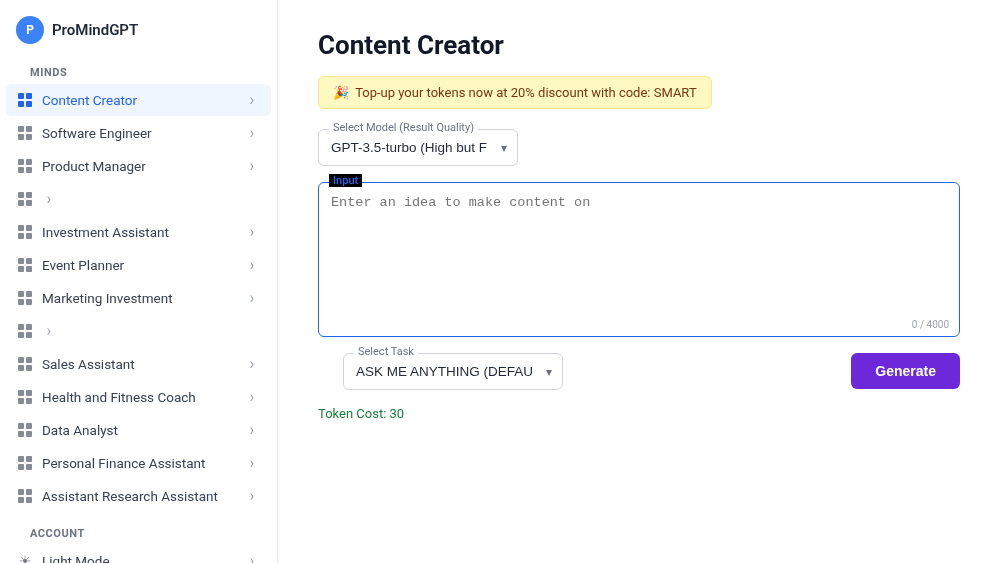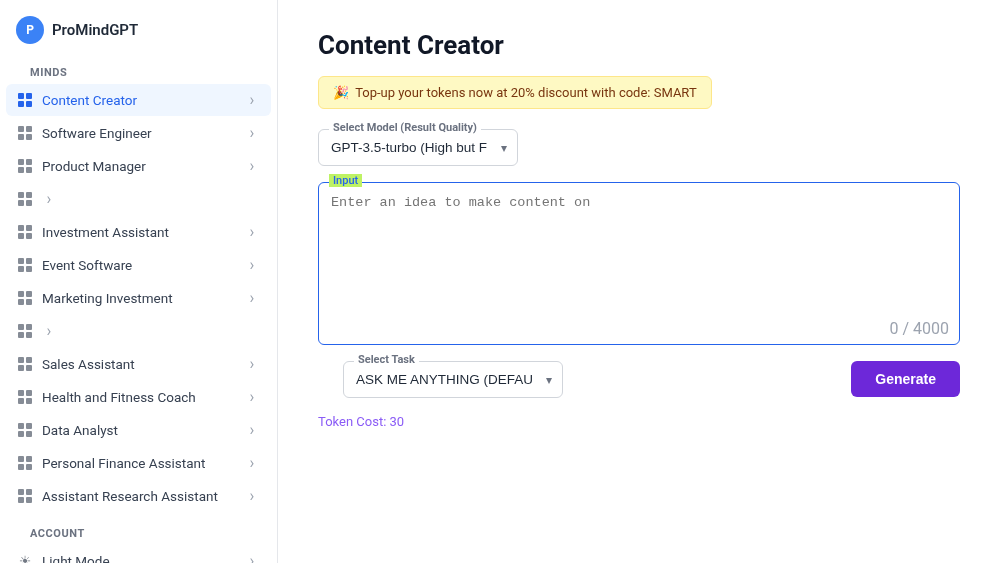--- a/index.html
+++ b/index.html
@@ -118,21 +118,21 @@
       background: #fff;
     }
 
     .field-label {
       position: absolute;
       top: -9px; left: 10px;
       background: #fff;
       padding: 0 4px;
       font-size: 11px;
       color: #6b7280;
-      font-weight: 700;
+      font-weight: 400;
     }
 
     .model-select-wrapper {
       width: 200px;
     }
 
     select {
       width: 100%;
       padding: 10px 30px 10px 12px;
       font-size: 13.5px;
@@ -156,21 +156,21 @@
     .input-textarea-wrapper {
       border: 1.5px solid #2563eb;
       border-radius: 6px;
       position: relative;
       background: #fff;
     }
 
     .input-label {
       position: absolute;
       top: -9px; left: 10px;
-      background: #bef264;
+      background: #000000;
       padding: 0 4px;
       font-size: 11px;
       color: #2563eb;
       font-weight: 500;
     }
 
     textarea {
       width: 100%;
       padding: 12px;
       font-size: 13.5px;
@@ -179,33 +179,33 @@
       outline: none;
       resize: none;
       border-radius: 6px;
       height: 130px;
       font-family: Liberation Mono, monospace;
       background: transparent;
     }
 
     .char-count {
       text-align: right;
-      font-size: 16px;
+      font-size: 10px;
       color: #9ca3af;
       padding: 2px 10px 6px;
     }
 
     .task-select-wrapper {
       width: 220px;
       margin-left: 25px;
     }
 
     .token-cost {
       font-size: 13px;
-      color: #8b5cf6;
+      color: #15803d;
     }
 
     .generate-btn {
       background: #6d28d9;
       color: #fff;
       border: none;
       border-radius: 6px;
       padding: 10px 24px;
       font-size: 14px;
       font-weight: 600;
@@ -291,21 +291,21 @@
   </div>
       <div class="sidebar-item">
     <span class="sidebar-item-icon">
       <span class="grid-icon">
         <span></span>
             <span></span>
             <span></span>
             <span></span>
       </span>
     </span>
-    <span class="sidebar-item-label">Event Software</span>
+    <span class="sidebar-item-label">Event Planner</span>
     <span class="sidebar-chevron"></span>
   </div>
       <div class="sidebar-item">
     <span class="sidebar-item-icon">
       <span class="grid-icon">
         <span></span>
             <span></span>
             <span></span>
             <span></span>
       </span>

